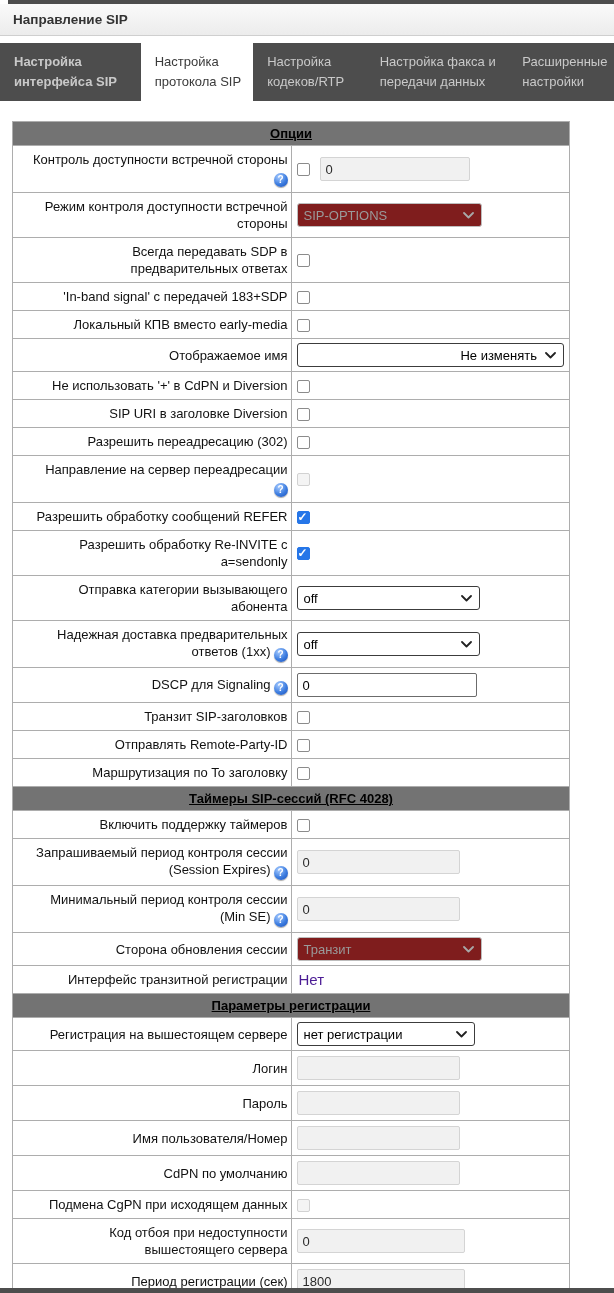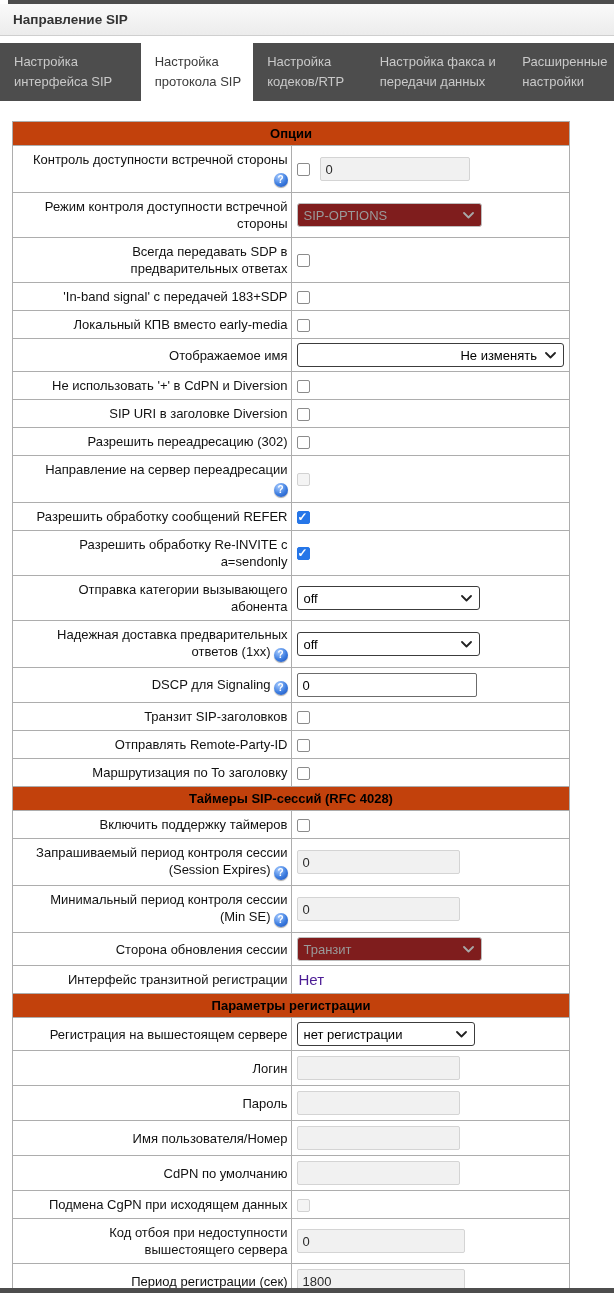--- a/index.html
+++ b/index.html
@@ -45,22 +45,22 @@
   }
   table.cfg td{border:1px solid #adadad;vertical-align:middle;}
   table.cfg{border:1px solid #8f8f8f;}
   td.lbl{
     width:313px;text-align:right;
     padding:5px 3px 5px 16px;
     font-size:13px;color:#111;line-height:17px;
   }
   td.ctl{padding:3px 5px;}
   td.section{
-    background:#c2410c;text-align:center;font-weight:bold;
-    font-size:13px;color:#000;padding:4px 2px;border:1px solid #8f8f8f;
+    background:#737373;text-align:center;font-weight:bold;
+    font-size:13px;color:#000;padding:4px 2px;border:1px solid #8f8f8f;text-decoration:underline;
   }
 
   
   .help{
     display:inline-block;width:14px;height:14px;border-radius:50%;
     background:radial-gradient(circle at 35% 28%, #a6cbff, #3d7de0 55%, #1a4fb8);
     color:#fff;font-size:10px;font-weight:bold;line-height:14px;text-align:center;
     margin-left:3px;vertical-align:-2px;box-shadow:0 1px 1px rgba(0,0,0,.35);
     cursor:pointer;
   }
@@ -106,21 +106,21 @@
   .ctl-flex{display:flex;align-items:center;gap:10px;}
 </style>
 </head>
 <body>
 
 <div class="top-strip"></div>
 
 <div class="page-header">Направление SIP</div>
 
 <div class="tab-bar">
-    <div class="tab" style="width: 144px;"><span>Настройка интерфейса SIP</span></div>
+    <div class="tab" style="width: 144px; font-weight: bold;"><span>Настройка интерфейса SIP</span></div>
     <div class="tab active" style="width: 115px;"><span>Настройка протокола SIP</span></div>
     <div class="tab" style="width: 115px;"><span>Настройка кодеков/RTP</span></div>
     <div class="tab" style="width: 146px;"><span>Настройка факса и передачи данных</span></div>
     <div class="tab" style="width: 108px;"><span>Расширенные настройки</span></div>
   </div>
 
 <table class="cfg">
     <tbody>
       <tr>
         <td colspan="2" class="section">Опции</td>

